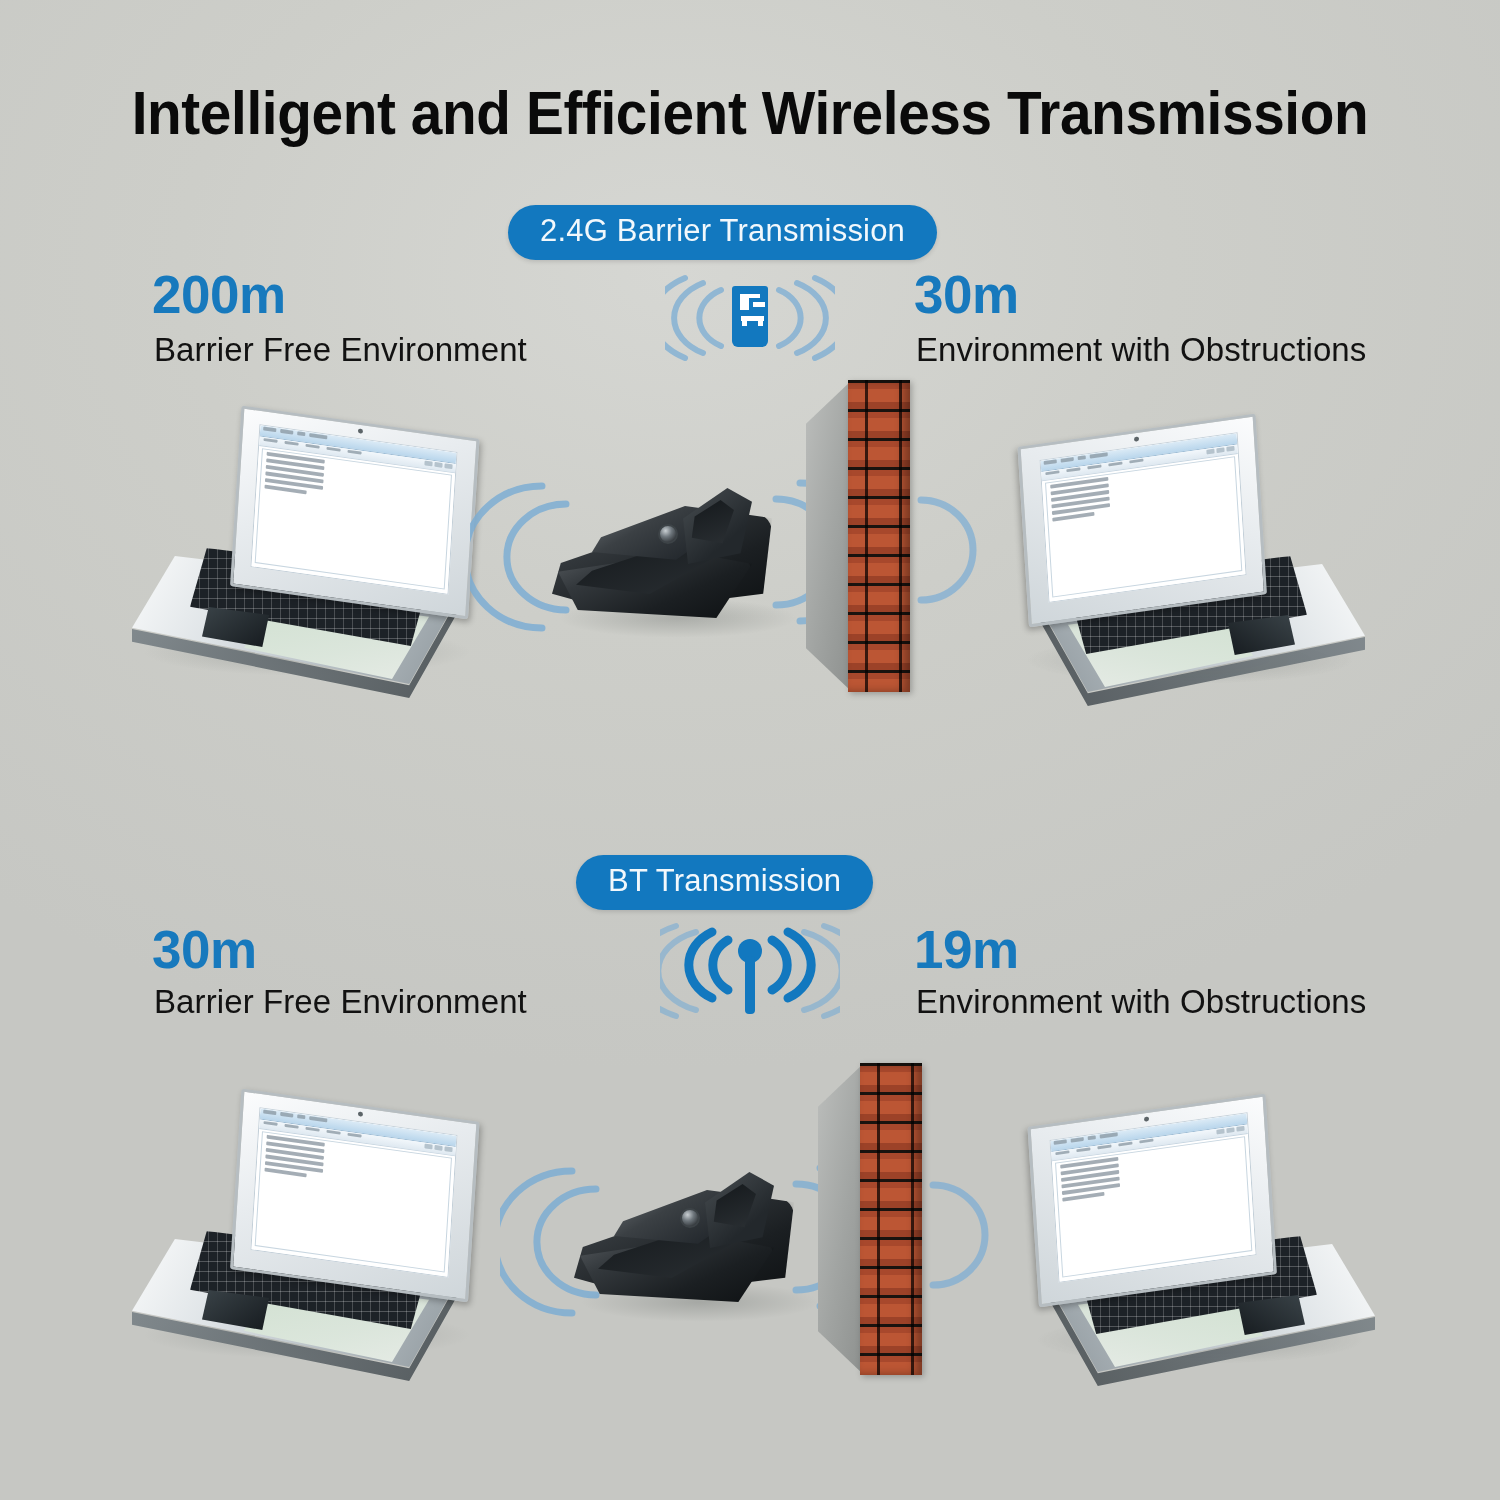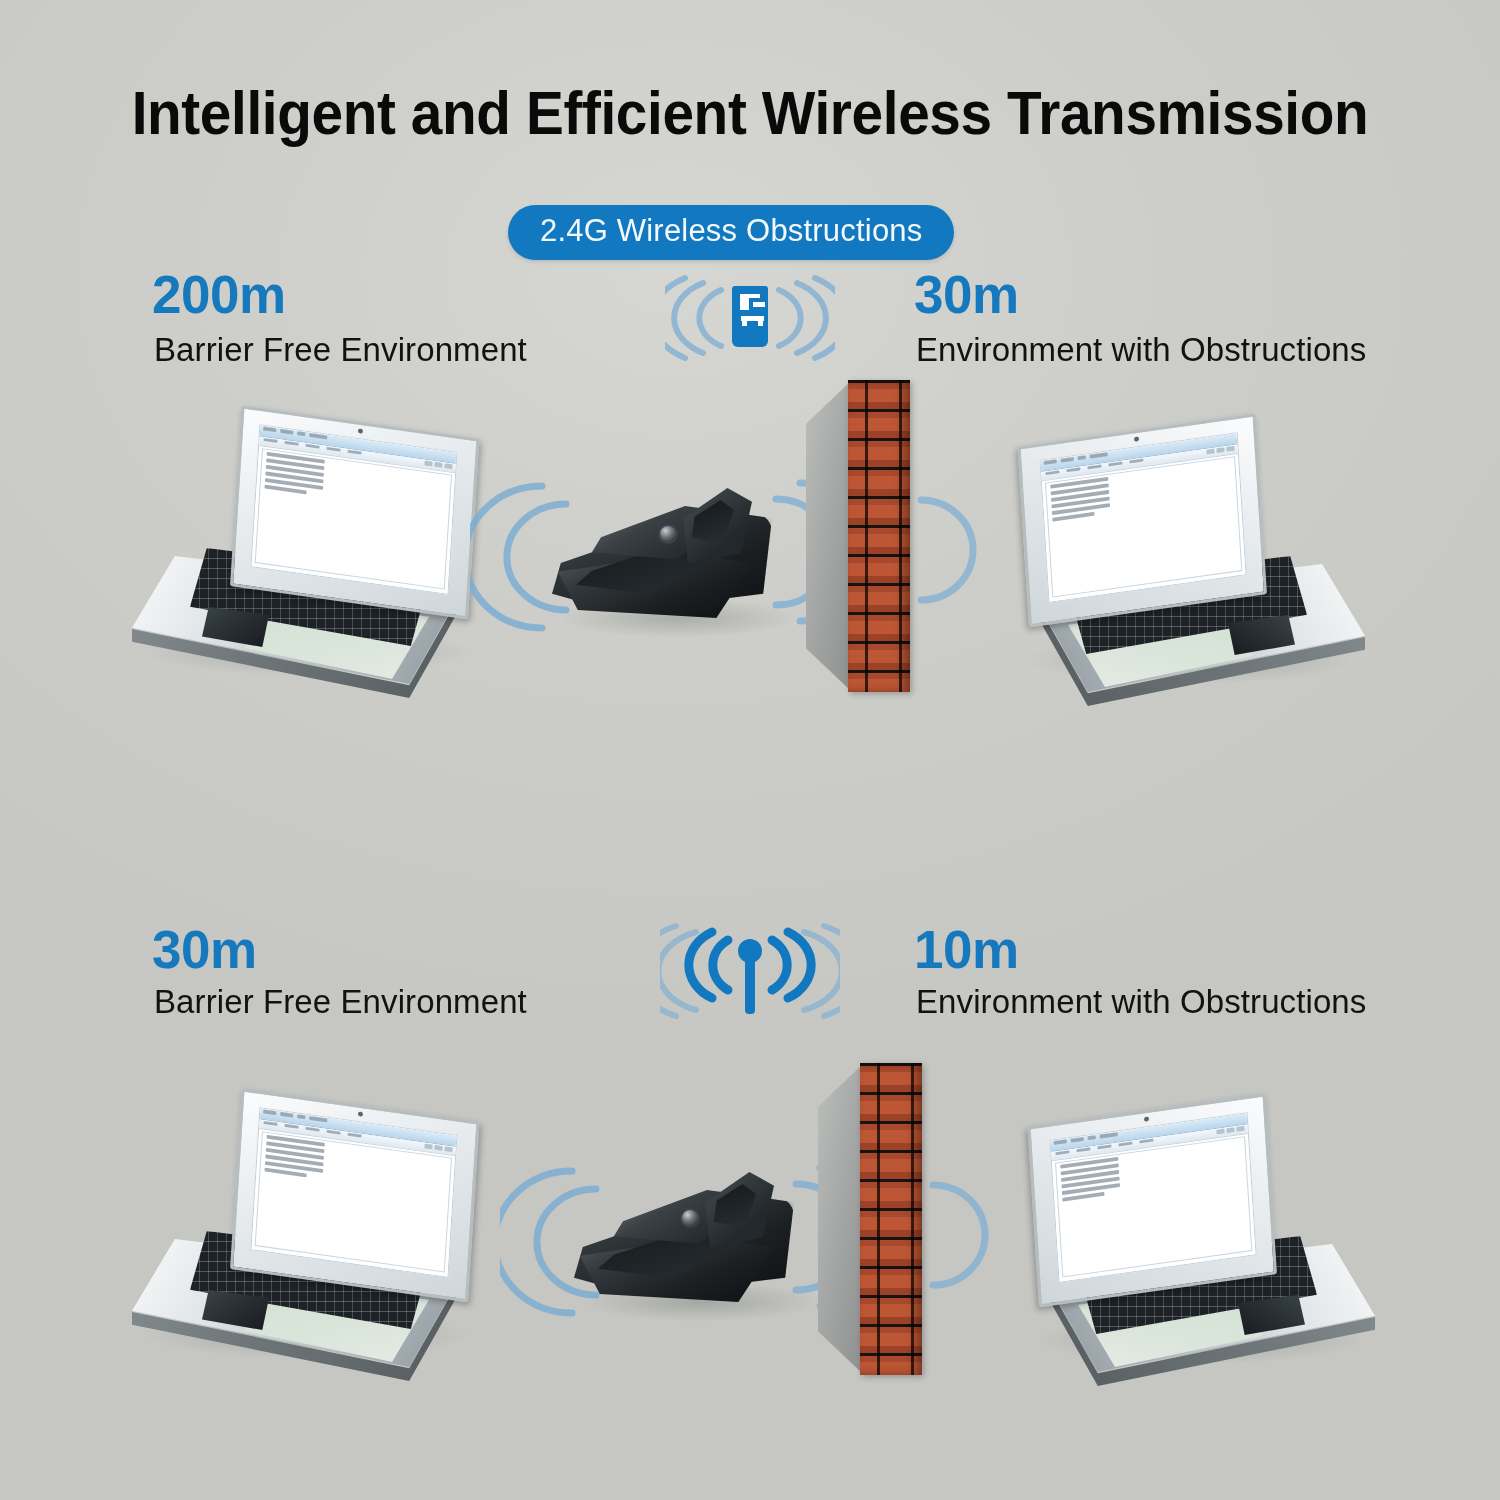--- a/index.html
+++ b/index.html
@@ -229,21 +229,21 @@
 </style>
 </head>
 <body>
 
 <div id="page">
 
   <div class="page-title">Intelligent and Efficient Wireless Transmission</div>
 
   <div class="scene" style="left:0; top:0; width:1500px; height:740px;">
 
-    <div class="badge" style="left:508px; top:205px;">2.4G Wireless Obstructions</div>
+    <div class="badge" style="left:508px; top:205px;">2.4G Barrier Transmission</div>
 
     <div class="metric-value" style="left:152px; top:264px;">200m</div>
     <div class="metric-caption" style="left:154px; top:331px;">Barrier Free Environment</div>
 
     <div class="metric-value" style="left:914px; top:264px;">30m</div>
     <div class="metric-caption" style="left:916px; top:331px;">Environment with Obstructions</div>
 
     <div class="tx-icon" style="left:665px; top:270px; width:170px; height:95px;">
       <svg width="170" height="95" viewBox="0 0 170 95">
         <g fill="none" stroke="#7badd4" stroke-width="6" stroke-linecap="round" opacity="0.75">
@@ -430,25 +430,26 @@
                 <b style="width:72%"></b>
             </div>
           </div>
         </div>
       </div>
     </div>
   </div>
 
   <div class="scene" style="left:0; top:0; width:1500px; height:1500px;">
 
+    <div class="badge" style="left:576px; top:855px;">BT Transmission</div>
 
     <div class="metric-value" style="left:152px; top:919px;">30m</div>
     <div class="metric-caption" style="left:154px; top:983px;">Barrier Free Environment</div>
 
-    <div class="metric-value" style="left:914px; top:919px;">10m</div>
+    <div class="metric-value" style="left:914px; top:919px;">19m</div>
     <div class="metric-caption" style="left:916px; top:983px;">Environment with Obstructions</div>
 
     <div class="tx-icon" style="left:660px; top:918px; width:180px; height:105px;">
       <svg width="180" height="105" viewBox="0 0 180 105">
         <g fill="none" stroke="#7badd4" stroke-width="6" stroke-linecap="round" opacity="0.62">
           <path d="M36 14 A60 42 0 0 0 36 92"></path>
           <path d="M16 8  A76 50 0 0 0 16 98"></path>
           <path d="M144 14 A60 42 0 0 1 144 92"></path>
           <path d="M164 8  A76 50 0 0 1 164 98"></path>
         </g>

